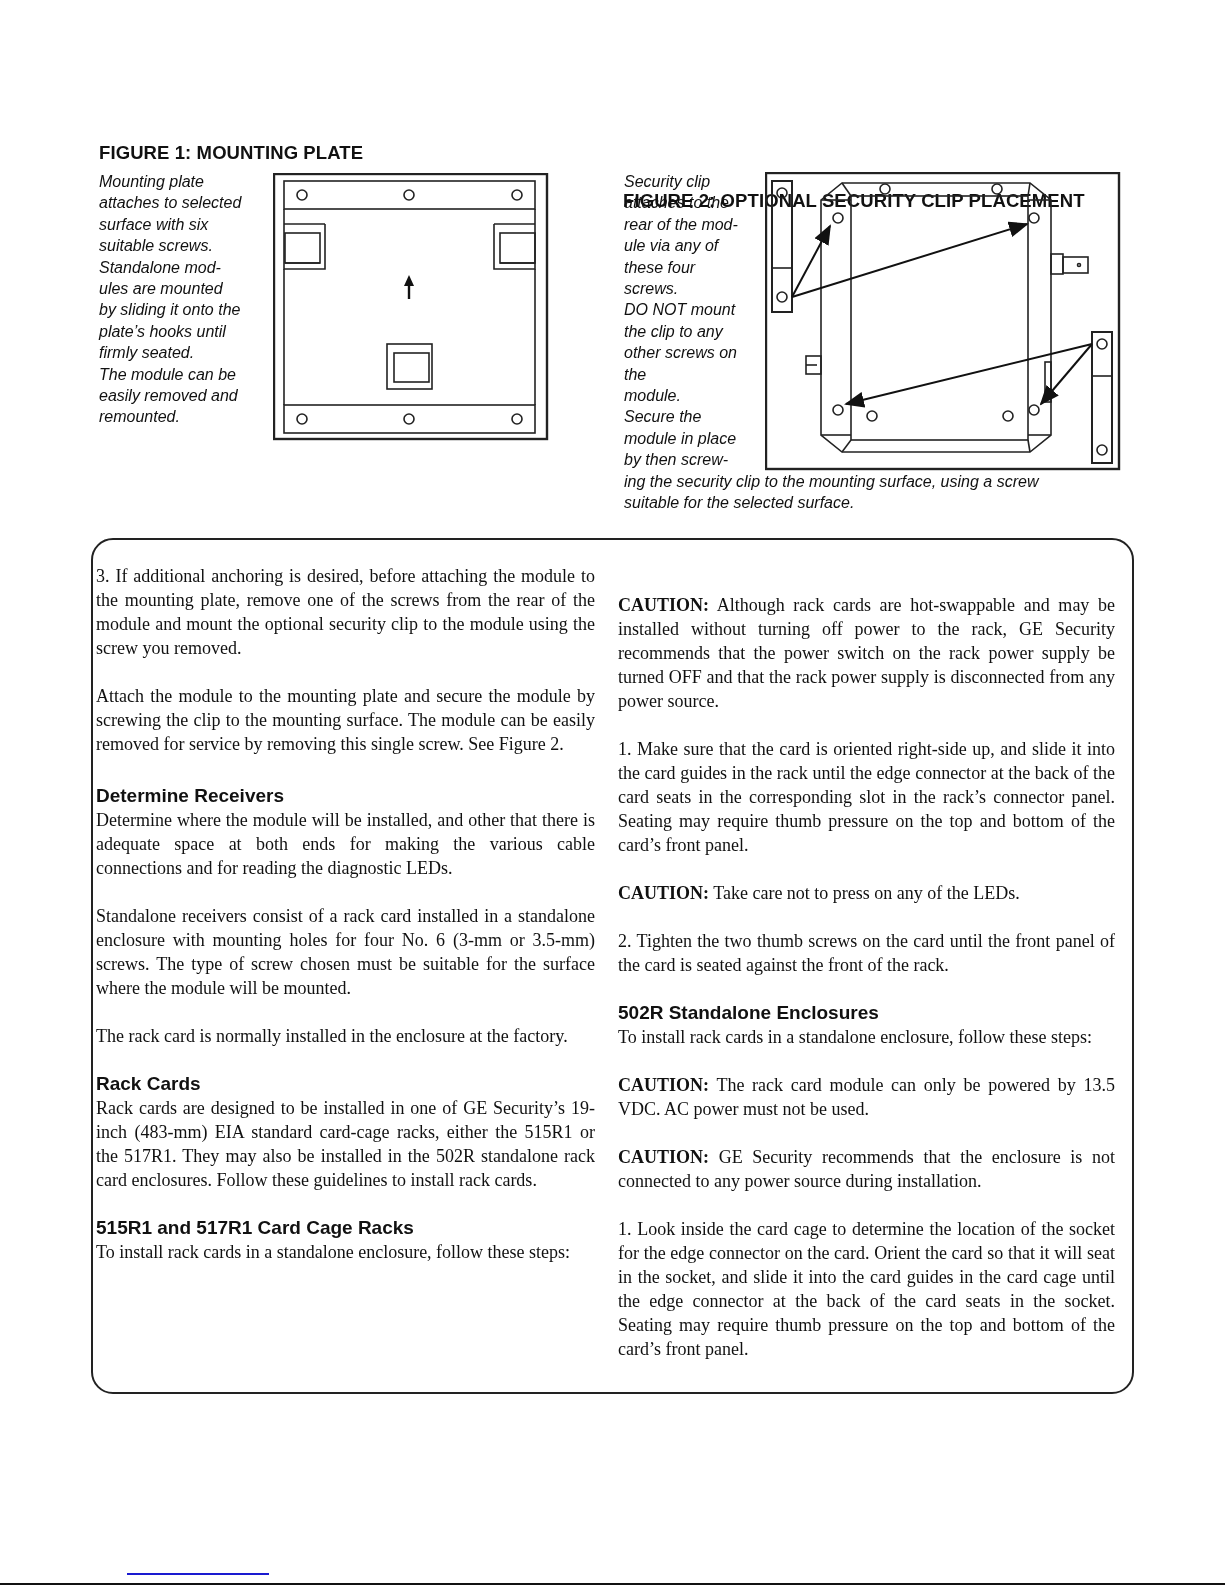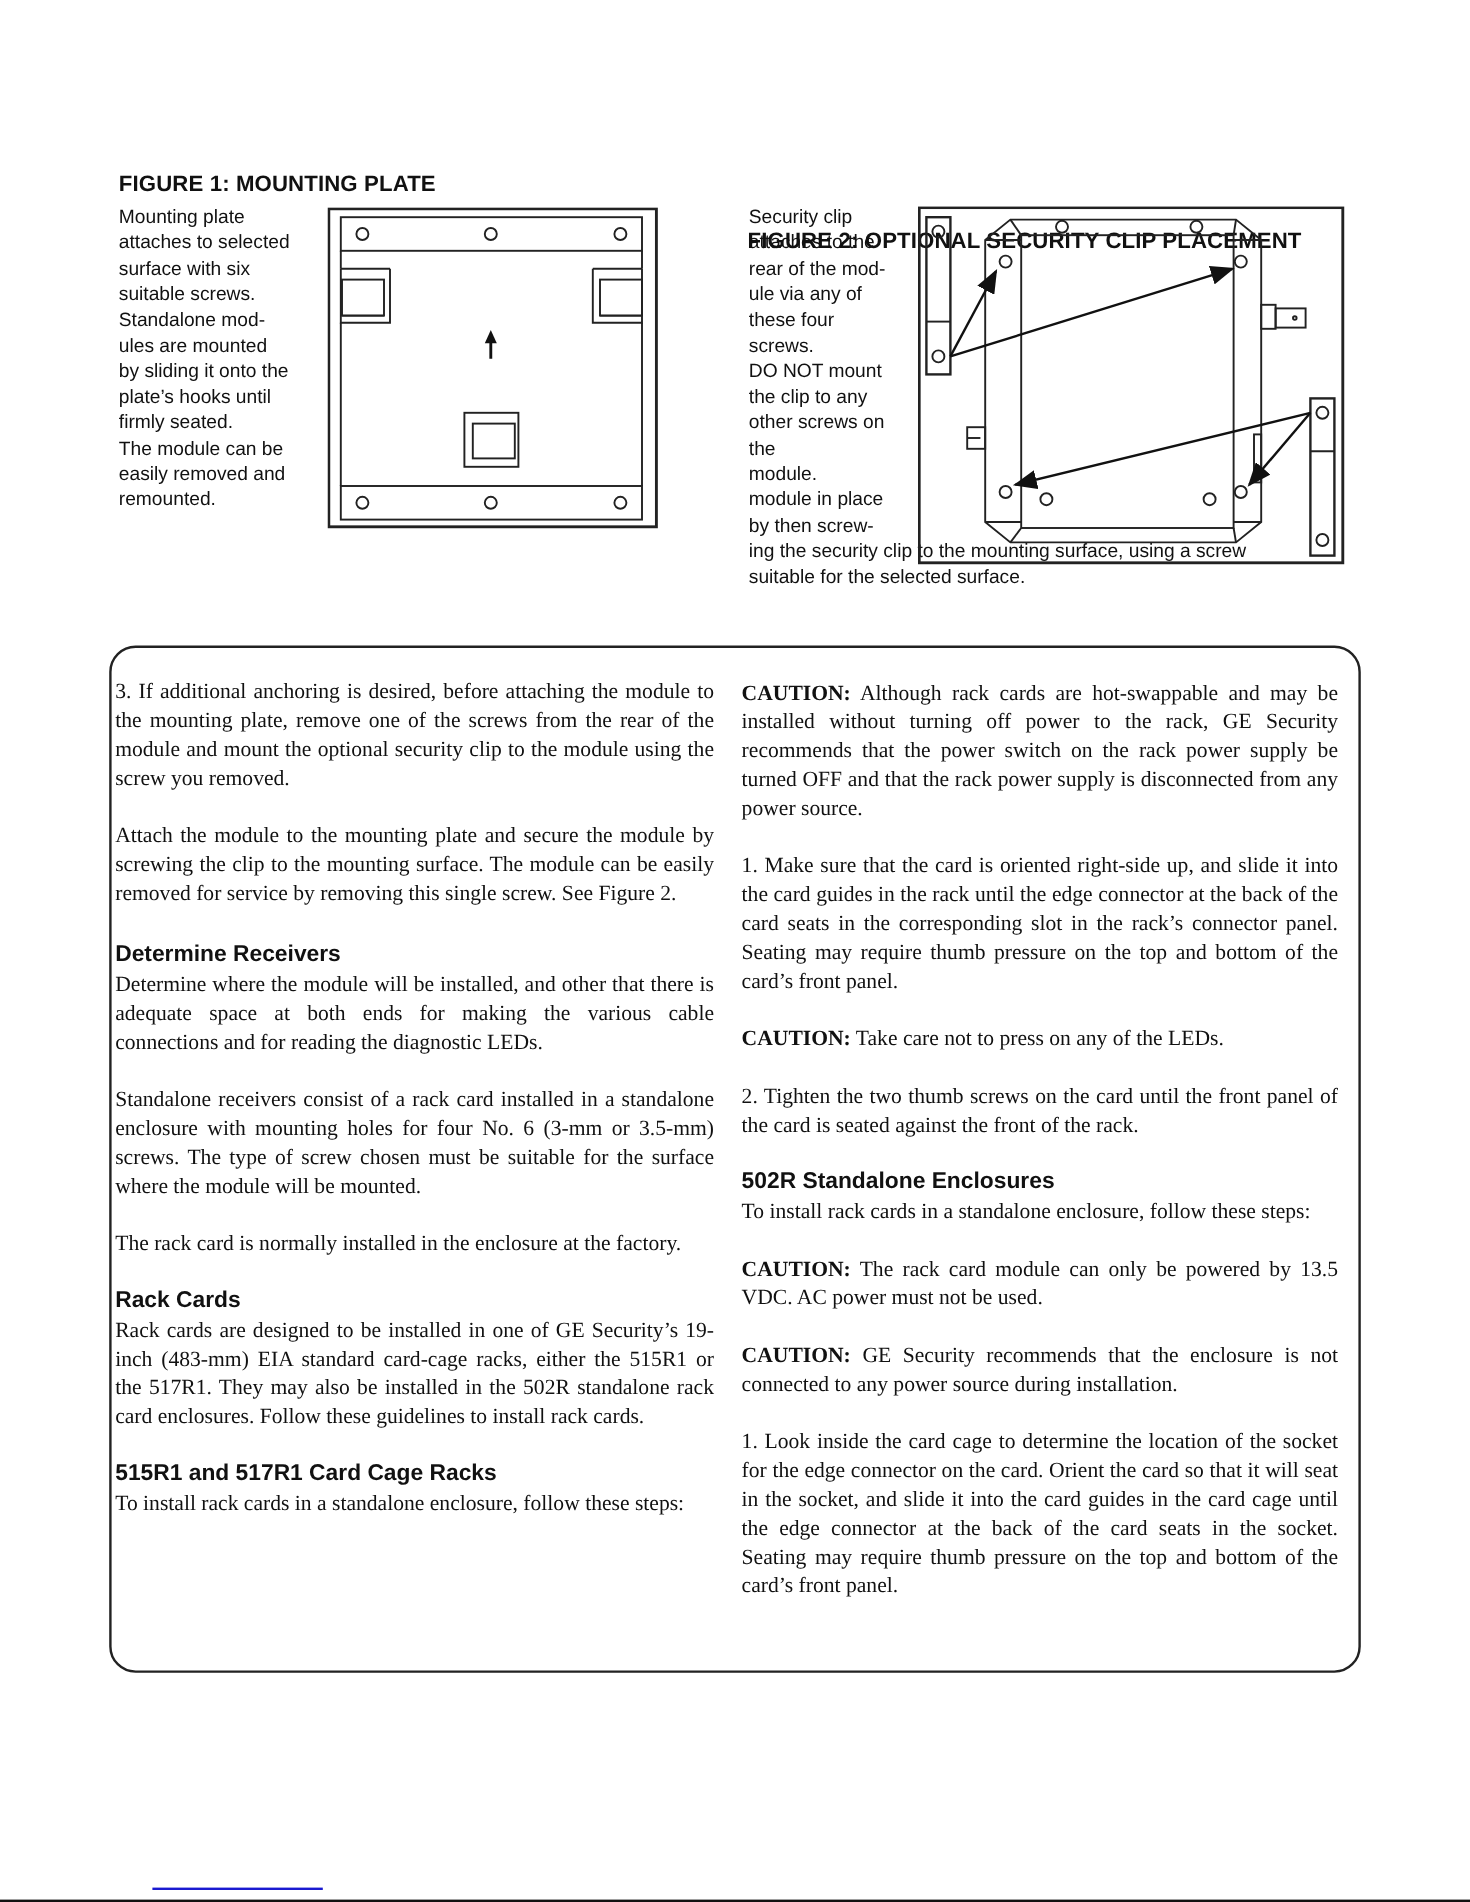--- a/index.html
+++ b/index.html
@@ -1,21 +1,21 @@
 <!DOCTYPE html>
 <html><head>
 <meta charset="utf-8">
 <style>
   html, body { margin:0; padding:0; background:#fff; }
   body { width:1225px; height:1585px; position:relative; overflow:hidden; color:#111; }
   .sans { font-family: "Liberation Sans", sans-serif; }
   .serif { font-family: "Liberation Serif", serif; }
   .fig-title { position:absolute; font-weight:bold; font-size:18.5px; letter-spacing:0.1px; white-space:nowrap; }
   .fig-text { position:absolute; font-size:16px; line-height:21.4px; }
-  .fig-text div { white-space:nowrap; }
+  .fig-text div { white-space:nowrap;font-style:italic; }
   .frame { position:absolute; left:91px; top:538px; width:1043px; height:856px; border:2px solid #222; border-radius:22px 22px 22px 22px; box-sizing:border-box; }
   .col { position:absolute; font-size:18px; line-height:24px; text-align:justify; }
   .col p { margin:0 0 24px 0; }
   .col h3 { margin:0; font-family:"Liberation Sans", sans-serif; font-weight:bold; font-size:19px; line-height:24px; }
   .col b { font-weight:bold; }
   .link-line { position:absolute; left:127px; top:1573px; width:142px; height:2px; background:#1a1ad0; }
   .bottom-line { position:absolute; left:0; top:1583px; width:1225px; height:2px; background:#111; }
 </style>
 </head>
 <body>
@@ -79,20 +79,21 @@
   <div>attaches to the</div>
   <div>rear of the mod-</div>
   <div>ule via any of</div>
   <div>these four</div>
   <div>screws.</div>
   <div>DO NOT mount</div>
   <div>the clip to any</div>
   <div>other screws on</div>
   <div>the</div>
   <div>module.</div>
+  <div>Secure the</div>
   <div>module in place</div>
   <div>by then screw-</div>
   <div>ing the security clip to the mounting surface, using a screw</div>
   <div>suitable for the selected surface.</div>
 </div>
 <svg style="position:absolute; left:765px; top:172px;" width="356" height="300" viewBox="0 0 356 300">
   <defs>
     <marker id="ah" markerWidth="10" markerHeight="8" refX="9" refY="4" orient="auto">
       <polygon points="0,0 10,4 0,8" fill="#111"></polygon>
     </marker>
@@ -153,21 +154,21 @@
   <h3>Determine Receivers</h3>
   <p>Determine where the module will be installed, and other that there is adequate space at both ends for making the various cable connections and for reading the diagnostic LEDs.</p>
   <p>Standalone receivers consist of a rack card installed in a standalone enclosure with mounting holes for four No. 6 (3-mm or 3.5-mm) screws. The type of screw chosen must be suitable for the surface where the module will be mounted.</p>
   <p>The rack card is normally installed in the enclosure at the factory.</p>
   <h3 style="">Rack Cards</h3>
   <p>Rack cards are designed to be installed in one of GE Security’s 19-inch (483-mm) EIA standard card-cage racks, either the 515R1 or the 517R1. They may also be installed in the 502R standalone rack card enclosures. Follow these guidelines to install rack cards.</p>
   <h3>515R1 and 517R1 Card Cage Racks</h3>
   <p>To install rack cards in a standalone enclosure, follow these steps:</p>
 </div>
 
-<div class="col serif" style="left:618px; top:565px; width:497px;">
+<div class="col serif" style="left:618px; top:593px; width:497px;">
   <p><b>CAUTION:</b><span> Although rack cards are hot-swappable and may be installed without turning off power to the rack, GE Security recommends that the power switch on the rack power supply be turned OFF and that the rack power supply is disconnected from any power source.</span></p>
   <p>1.  Make sure that the card is oriented right-side up, and slide it into the card guides in the rack until the edge connector at the back of the card seats in the corresponding slot in the rack’s connector panel. Seating may require thumb pressure on the top and bottom of the card’s front panel.</p>
   <p><b>CAUTION:</b><span> Take care not to press on any of the LEDs.</span></p>
   <p>2.  Tighten the two thumb screws on the card until the front panel of the card is seated against the front of the rack.</p>
   <h3>502R Standalone Enclosures</h3>
   <p>To install rack cards in a standalone enclosure, follow these steps:</p>
   <p><b>CAUTION:</b><span> The rack card module can only be powered by 13.5 VDC.  AC power must not be used.</span></p>
   <p><b>CAUTION:</b><span>  GE Security recommends that the enclosure is not connected to any power source during installation.</span></p>
   <p>1.  Look inside the card cage to determine the location of the socket for the edge connector on the card. Orient the card so that it will seat in the socket, and slide it into the card guides in the card cage until the edge connector at the back of the card seats in the socket. Seating may require thumb pressure on the top and bottom of the card’s front panel.</p>
 </div>

